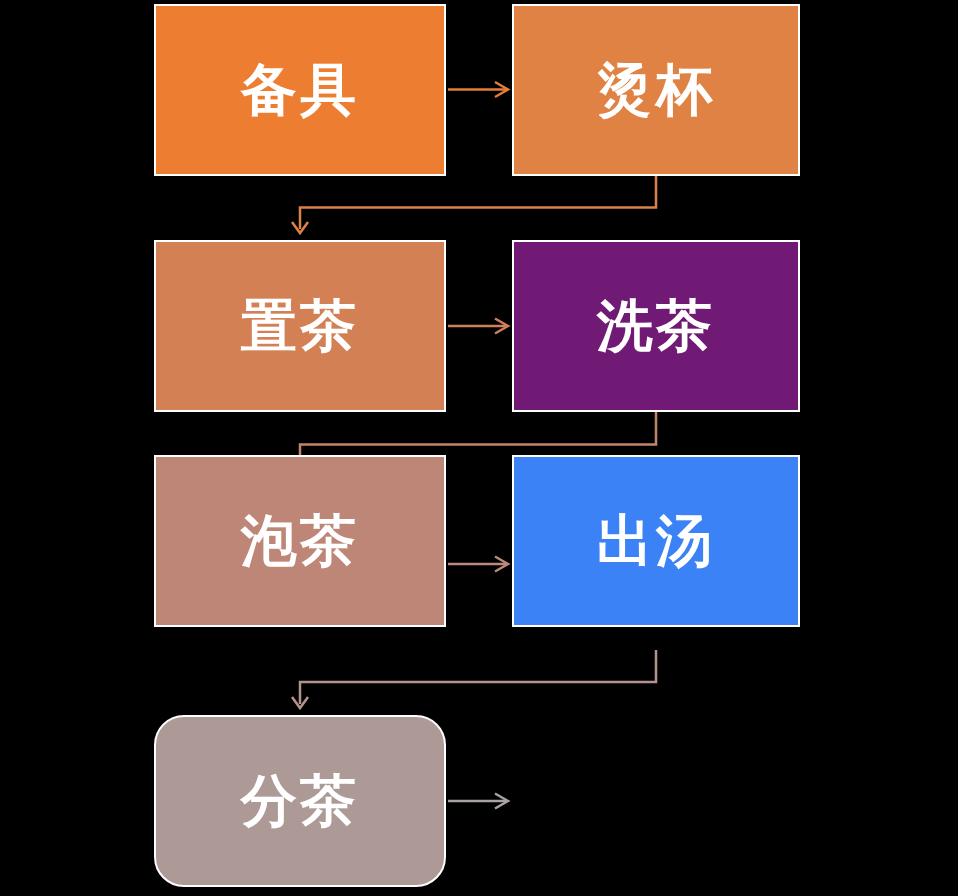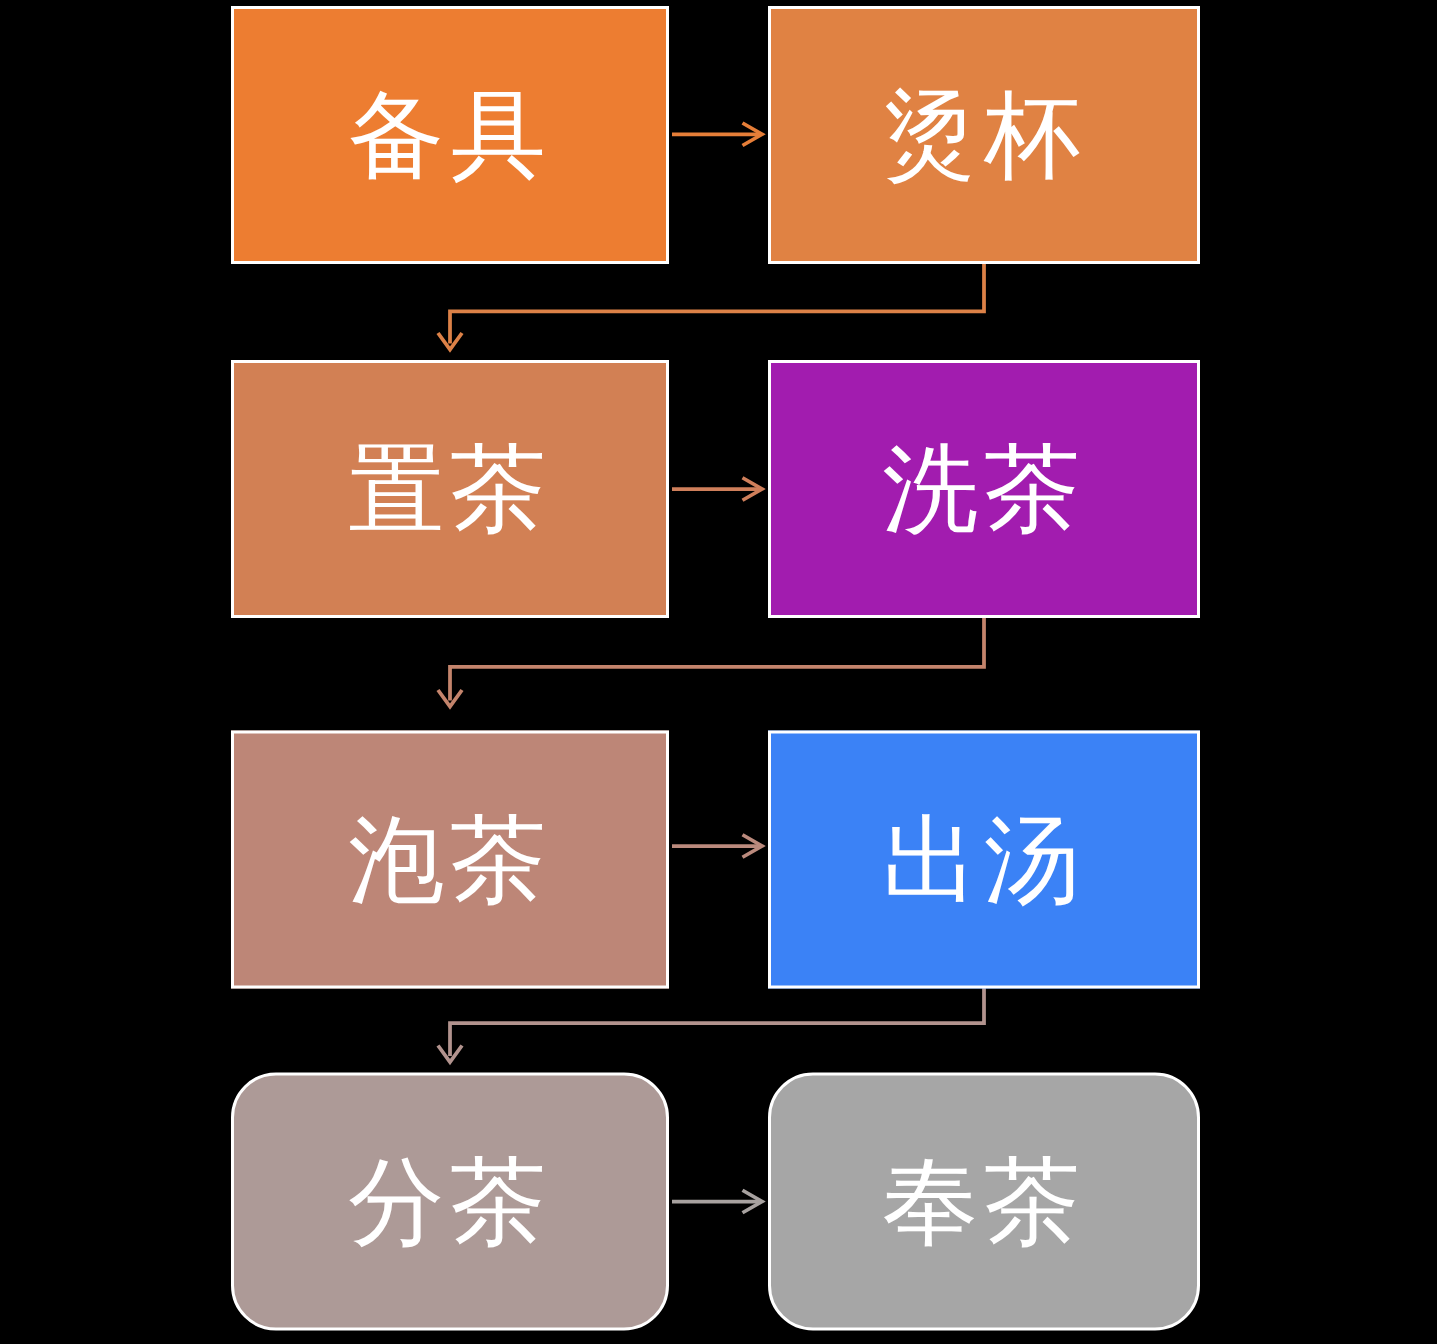--- a/index.html
+++ b/index.html
@@ -20,31 +20,31 @@
     position: absolute;
     height: 172px;
     box-sizing: border-box;
     border: 2px solid #ffffff;
     display: flex;
     align-items: center;
     justify-content: center;
   }
   .node .label {
     color: #ffffff;
-    font-size: 64px;
-    font-weight: 400;
+    font-size: 56px;
+    font-weight: 700;
     letter-spacing: 0.06em;
     line-height: 1;
     white-space: nowrap;
   }
   .col0 { left: 154px; width: 292px; }
   .col1 { left: 512px; width: 288px; }
   .row0 { top: 4px; }
   .row1 { top: 240px; }
-  .row2 { top: 487px; }
+  .row2 { top: 455px; }
   .row3 { top: 715px; border-radius: 30px; }
   .conn { fill: none; stroke-width: 2.5; stroke-linecap: butt; stroke-linejoin: miter; }
 </style>
 </head>
 <body>
 
 <div class="canvas">
 
   <svg class="connector-layer" width="958" height="896" viewBox="0 0 958 896" xmlns="http://www.w3.org/2000/svg">
 
@@ -89,33 +89,30 @@
   </div>
 
   <div class="node col1 row0" style="background: rgb(224, 130, 67);">
     <span class="label">烫杯</span>
   </div>
 
   <div class="node col0 row1" style="background: rgb(210, 128, 84);">
     <span class="label">置茶</span>
   </div>
 
-  <div class="node col1 row1" style="background: #a21caf;">
+  <div class="node col1 row1" style="background: #701a75;">
     <span class="label">洗茶</span>
   </div>
 
   <div class="node col0 row2" style="background: rgb(189, 134, 119);">
     <span class="label">泡茶</span>
   </div>
 
   <div class="node col1 row2" style="background: #3b82f6;">
     <span class="label">出汤</span>
   </div>
 
   <div class="node col0 row3" style="background: rgb(173, 154, 151);">
     <span class="label">分茶</span>
   </div>
 
-  <div class="node col1 row3" style="background: rgb(166, 166, 166);">
-    <span class="label">奉茶</span>
-  </div>
 
 </div>
 
 </body></html>

